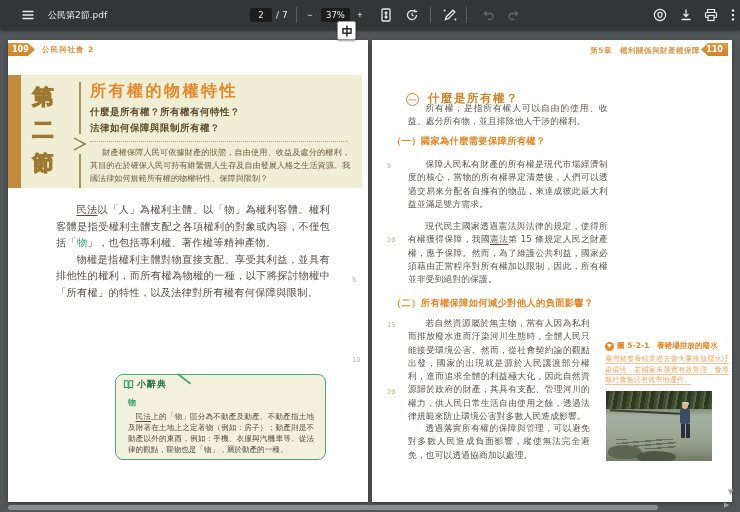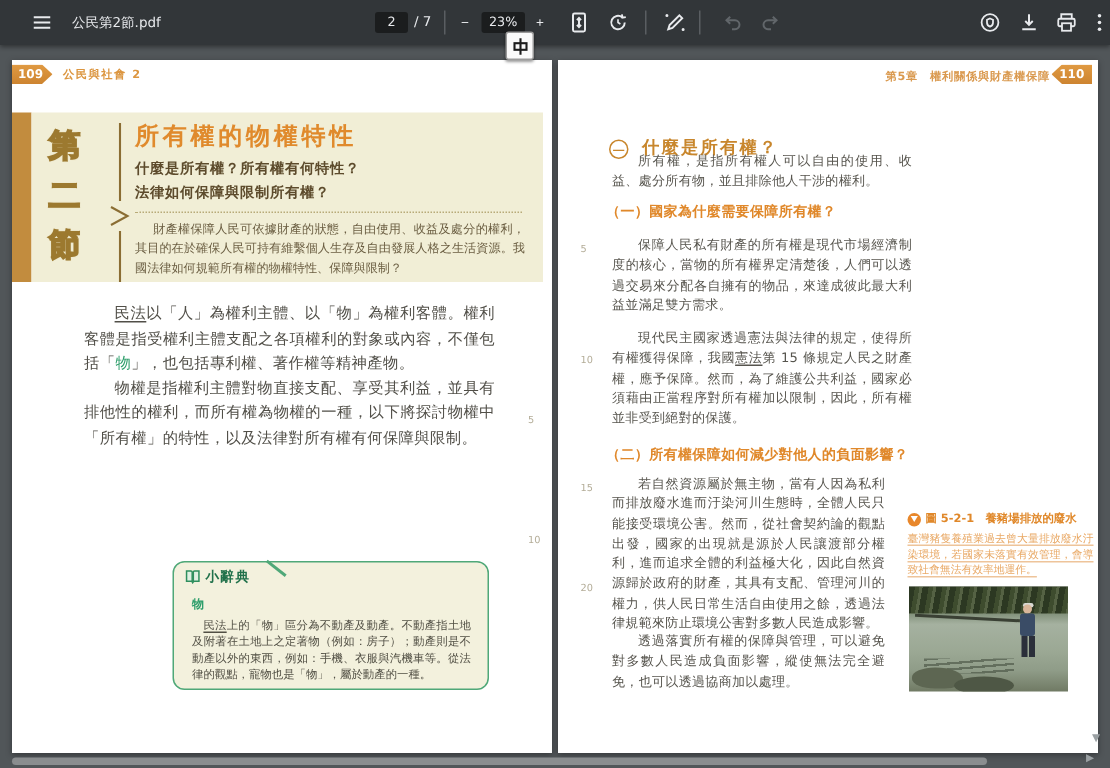--- a/index.html
+++ b/index.html
@@ -64,21 +64,21 @@
   .dict-term{position:absolute;left:12px;top:22px;font-size:8px;font-weight:bold;color:#2e9e6b;}
   .dict-body{position:absolute;left:12px;top:36px;width:186px;font-size:7.6px;line-height:11px;
     color:#514f44;text-align:justify;text-indent:1em;}
   
   .chapter{position:absolute;right:32px;top:6px;font-size:7.5px;font-weight:bold;color:#da9a50;letter-spacing:.5px;}
   .h-circle{position:absolute;left:34px;top:53px;width:13px;height:13px;border:1.5px solid #c8862c;border-radius:50%;
     color:#c8862c;font-size:8px;line-height:13px;text-align:center;font-weight:bold;box-sizing:border-box;}
   .h-title{position:absolute;left:56px;top:51px;font-size:11.5px;font-weight:bold;color:#c8862c;letter-spacing:1.5px;}
   .rp{position:absolute;left:36px;font-size:8.7px;line-height:13.3px;color:#57554e;
     text-align:justify;letter-spacing:.2px;margin:0;text-indent:2em;}
-  .rsub{position:absolute;left:32px;font-size:9.3px;font-weight:bold;color:#e0882a;white-space:nowrap;letter-spacing:.3px;text-align:center;}
+  .rsub{position:absolute;left:20px;font-size:9.3px;font-weight:bold;color:#e0882a;white-space:nowrap;letter-spacing:.3px;text-align:center;}
   
   .fig-cap{position:absolute;left:233px;top:301px;width:126px;display:flex;align-items:center;gap:3px;}
   .fig-bullet{width:9px;height:9px;border-radius:50%;background:#e8872b;display:flex;align-items:center;justify-content:center;flex:0 0 9px;}
   .fig-cap-text{font-size:7.6px;font-weight:bold;color:#e0882a;white-space:nowrap;}
   .fig-note{position:absolute;left:233px;top:314px;width:124px;font-size:7.2px;line-height:10.5px;color:#e9a966;
     text-align:justify;text-decoration:underline;text-decoration-color:#eec49a;text-underline-offset:2px;}
   .photo{position:absolute;left:234px;top:351px;width:106px;height:70px;overflow:hidden;
     background:linear-gradient(180deg,#333f28 0%,#45513a 13%,#75856d 22%,#a5b1a0 36%,#9ba894 62%,#8f9c88 80%,#707a64 100%);}
   .photo .veg{position:absolute;left:0;top:0;width:100%;height:18px;
     background:repeating-linear-gradient(100deg,#2c3822 0 4px,#3e4c2e 4px 7px,#556244 7px 9px);}
@@ -121,21 +121,21 @@
   <div class="tb-item" style="left:276px;">
     <span class="tb-text">/ 7</span>
   </div>
   <div class="tb-divider" style="left:296px;"></div>
   <div class="tb-item" style="left:301px;">
     <button class="tb-btn" style="width:18px;">
       <span class="tb-text">−</span>
     </button>
   </div>
   <div class="tb-item" style="left:321px;">
-    <span class="tb-box">23%</span>
+    <span class="tb-box">37%</span>
   </div>
   <div class="tb-item" style="left:351px;">
     <button class="tb-btn" style="width:18px;">
       <span class="tb-text">+</span>
     </button>
   </div>
 
   <div class="tb-item" style="left:374px;">
     <button class="tb-btn">
       <span>

